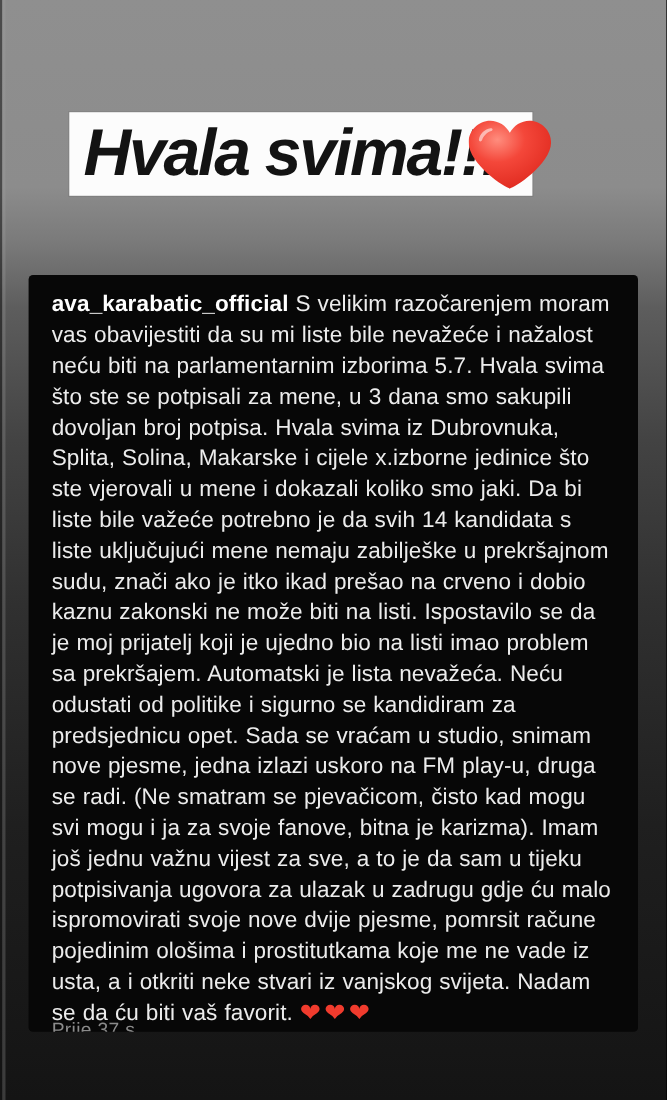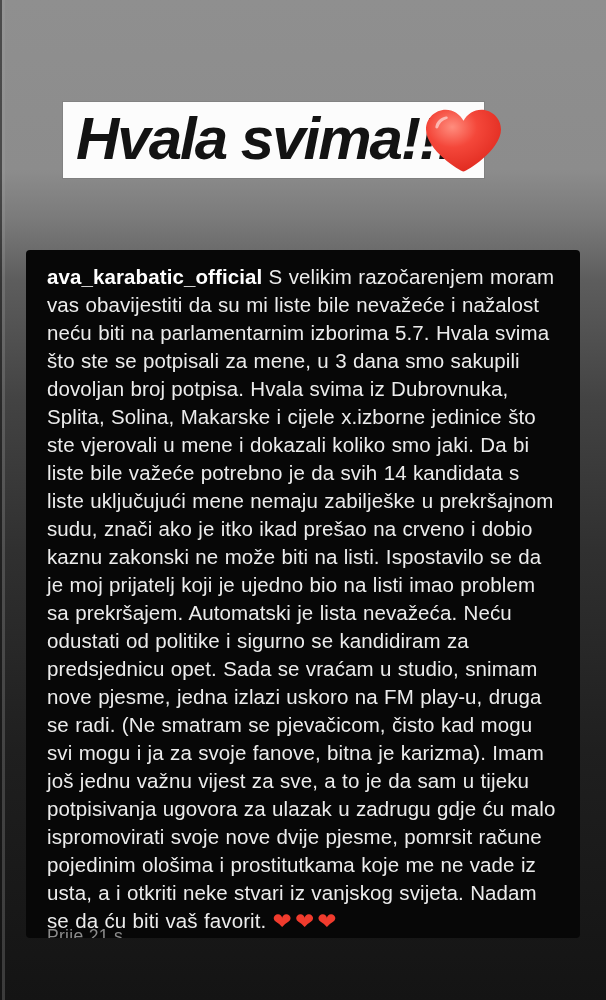--- a/index.html
+++ b/index.html
@@ -132,16 +132,16 @@
           <stop offset="100%" stop-color="#c62018"></stop>
         </radialGradient>
       </defs>
       <path d="M23.6 3.3c-3.2 0-6.1 1.9-7.6 4.7-1.5-2.8-4.4-4.7-7.6-4.7C3.8 3.3 0 7.1 0 11.7c0 8.6 14.6 17.9 16 17.9s16-9.3 16-17.9c0-4.6-3.8-8.4-8.4-8.4z" fill="url(#heartGrad)"></path>
       <path d="M8.5 6.2c-2.2.3-4.2 2.2-4.5 4.4-.1.8.9 1 1.2.3.6-1.8 1.9-3.1 3.6-3.6.8-.3.6-1.2-.3-1.1z" fill="#ffffff" opacity="0.55"></path>
     </svg>
   </div>
 
   <div class="card">
     <p class="caption-text"><span class="username">ava_karabatic_official</span> <span>S velikim razočarenjem moram vas obavijestiti da su mi liste bile nevažeće i nažalost neću biti na parlamentarnim izborima 5.7. Hvala svima što ste se potpisali za mene, u 3 dana smo sakupili dovoljan broj potpisa. Hvala svima iz Dubrovnuka, Splita, Solina, Makarske i cijele x.izborne jedinice što ste vjerovali u mene i dokazali koliko smo jaki. Da bi liste bile važeće potrebno je da svih 14 kandidata s liste uključujući mene nemaju zabilješke u prekršajnom sudu, znači ako je itko ikad prešao na crveno i dobio kaznu zakonski ne može biti na listi. Ispostavilo se da je moj prijatelj koji je ujedno bio na listi imao problem sa prekršajem. Automatski je lista nevažeća. Neću odustati od politike i sigurno se kandidiram za predsjednicu opet. Sada se vraćam u studio, snimam nove pjesme, jedna izlazi uskoro na FM play-u, druga se radi. (Ne smatram se pjevačicom, čisto kad mogu svi mogu i ja za svoje fanove, bitna je karizma). Imam još jednu važnu vijest za sve, a to je da sam u tijeku potpisivanja ugovora za ulazak u zadrugu gdje ću malo ispromovirati svoje nove dvije pjesme, pomrsit račune pojedinim ološima i prostitutkama koje me ne vade iz usta, a i otkriti neke stvari iz vanjskog svijeta. Nadam se da ću biti vaš favorit.</span> <span class="hearts">❤❤❤</span></p>
-    <p class="timestamp">Prije 21 s</p>
+    <p class="timestamp">Prije 37 s</p>
   </div>
 
 </div>
 
 </body></html>

